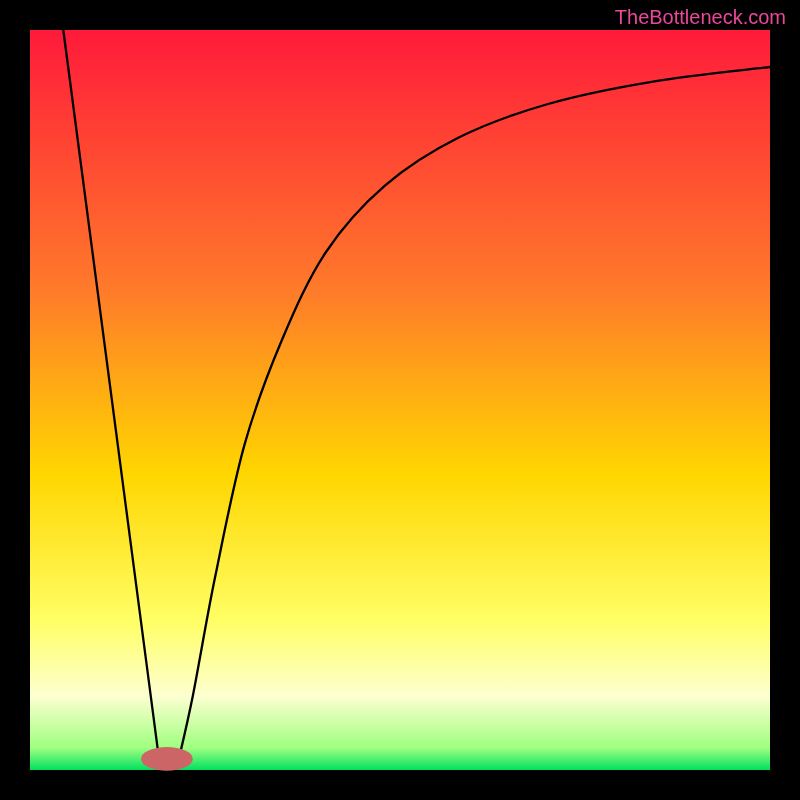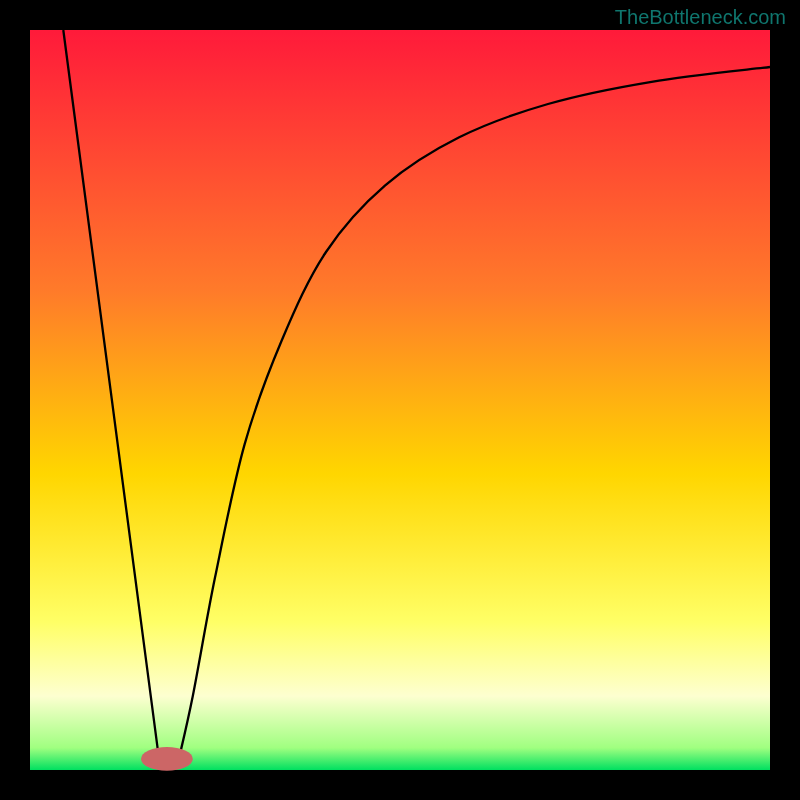--- a/index.html
+++ b/index.html
@@ -13,21 +13,21 @@
     height: 800px;
     position: relative;
   }
   svg {
     display: block;
   }
   .watermark {
     position: absolute;
     top: 6px;
     right: 14px;
-    color: #0f766e;
+    color: #ec4899;
     font-size: 20px;
     font-family: Arial, sans-serif;
   }
 </style>
 </head>
 <body>
 
 <div class="container">
   <svg width="800" height="800" viewBox="0 0 800 800">
     <defs>

